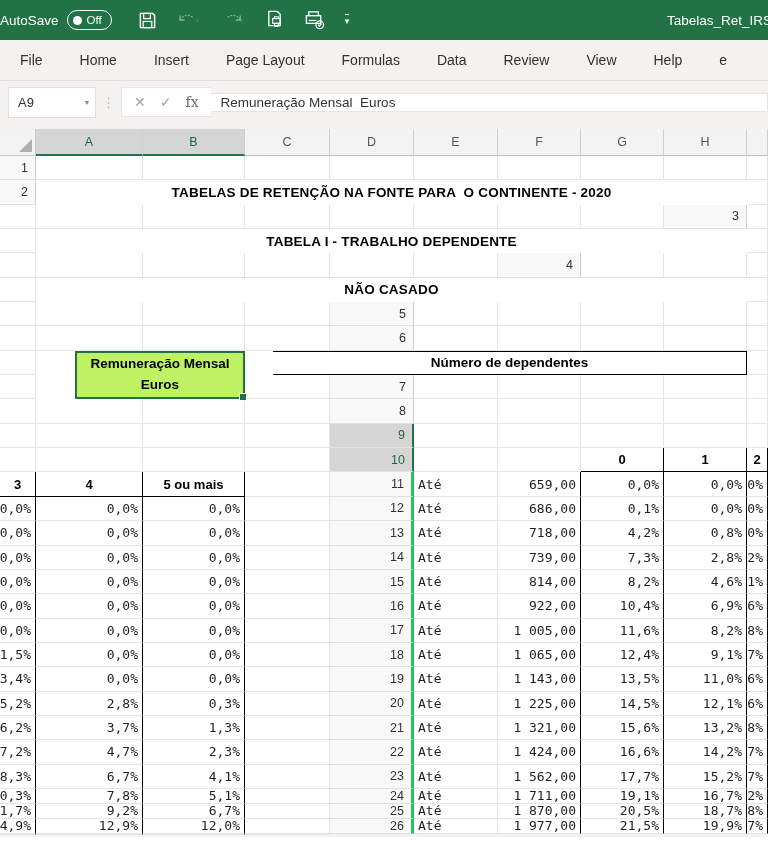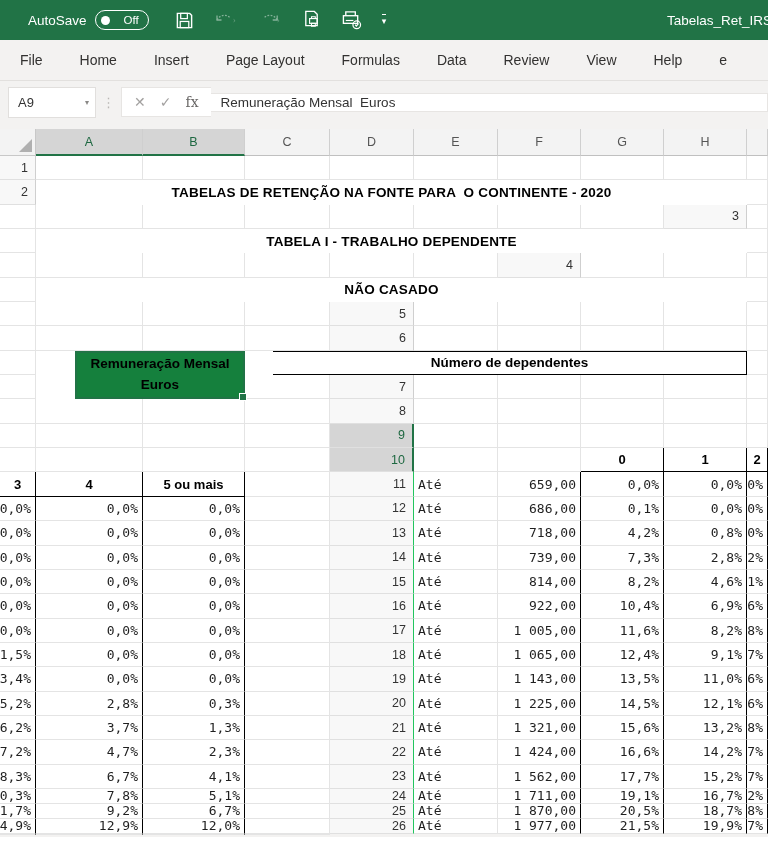--- a/index.html
+++ b/index.html
@@ -1,21 +1,21 @@
 <!DOCTYPE html>
 <html><head>
 <meta charset="utf-8">
 <style>
   * { margin:0; padding:0; box-sizing:border-box; }
   html,body { width:768px; height:841px; overflow:hidden; font-family:"Liberation Sans", sans-serif; background:#fff; }
 
   
-  .titlebar { position:relative; height:40px; background:#217346; display:flex; align-items:center; padding-left:28px; color:#fff; }
+  .titlebar { position:relative; height:40px; background:#217346; display:flex; align-items:center; color:#fff; }
   .autosave { display:flex; align-items:center; gap:8px; font-size:13.5px; }
-  .as-pill { display:flex; align-items:center; gap:14px; border:1.5px solid #fff; border-radius:11px; height:20px; padding:0 9px 0 5px; font-size:11.5px; cursor:pointer; }
+  .as-pill { display:flex; align-items:center; gap:5px; border:1.5px solid #fff; border-radius:11px; height:20px; padding:0 9px 0 5px; font-size:11.5px; cursor:pointer; }
   .as-knob { width:9px; height:9px; border-radius:50%; background:#fff; }
   .qat { display:flex; align-items:center; margin-left:26px; gap:20px; }
   .qat svg { display:block; }
   .dim { opacity:.45; }
   .qat-caret { font-size:9px; line-height:1; color:#fff; border-top:1.5px solid #fff; padding-top:2px; cursor:pointer; }
   .doc-title { position:absolute; right:-4px; top:0; height:40px; display:flex; align-items:center; font-size:13.5px; color:#fff; white-space:nowrap; }
 
   
   .ribbon { height:41px; background:#f3f2f1; border-bottom:1px solid #e2e0de; display:flex; align-items:center; padding:0 0 0 20px; gap:37px; overflow:hidden; white-space:nowrap; }
   .rtab { font-size:14px; color:#323130; cursor:pointer; }
@@ -35,28 +35,28 @@
   .grid { display:grid; width:768px; height:660px;
           grid-template-columns:36px 107px 102px 85px 84px 84px 83px 83px 83px 21px;
           grid-template-rows:27px repeat(26, 24.35px); }
   .cell { background:#fff; border-right:1px solid #e4e4e4; border-bottom:1px solid #e4e4e4; display:flex; align-items:center; overflow:hidden; }
   .corner { background:#f3f3f3; border-right:1px solid #c8c8c8; border-bottom:1px solid #c8c8c8; position:relative; cursor:pointer; }
   .corner::after { content:""; position:absolute; right:3px; bottom:3px; border-style:solid; border-width:0 0 13px 13px; border-color:transparent transparent #b0b0b0 transparent; }
   .colh { background:#f3f3f3; border-right:1px solid #cfcfcf; border-bottom:1px solid #c0c0c0; color:#555; font-size:12.5px; display:flex; align-items:center; justify-content:center; cursor:pointer; }
   .colh.sel { background:#d5d5d5; color:#1e6841; border-bottom:2px solid #217346; }
   .rowh { background:#f8f8f8; border-right:1px solid #cfcfcf; border-bottom:1px solid #e0e0e0; color:#333; font-size:12.5px; display:flex; align-items:center; justify-content:flex-end; padding-right:7px; cursor:pointer; }
   .rowh.sel { background:#d5d5d5; color:#1e6841; border-right:2px solid #217346; }
-  .rowh.rbk { border-right:1px solid #22c55e; }
+  .rowh.rbk { border-right:3px solid #22c55e; }
   .mono { font-family:"DejaVu Sans Mono","Liberation Mono", monospace; font-size:13px; color:#1f1f1f; }
   .pl { justify-content:flex-start; padding-left:4px;text-align:center; }
   .num { justify-content:flex-end; padding-right:4px; }
   .brk { border-right:1px solid #000; }
   .hnum { background:#fff; border-right:1px solid #000; border-bottom:1px solid #000; justify-content:center; font-weight:bold; font-size:13px; color:#000; }
   .title-ov { grid-column:2 / 10; display:flex; align-items:center; justify-content:center; font-weight:bold; font-size:13.5px; color:#000; letter-spacing:.2px; white-space:pre; pointer-events:none; z-index:1; }
-  .mergedAB { grid-column:2 / 4; grid-row:10 / 12; background:#15803d; border:2px solid #217346; z-index:2; display:flex; flex-direction:column; align-items:center; justify-content:center; font-weight:bold; font-size:13.5px; color:#000; position:relative; line-height:1.55; cursor:cell;margin-left:39px; }
+  .mergedAB { grid-column:2 / 4; grid-row:10 / 12; background:#bef264; border:2px solid #217346; z-index:2; display:flex; flex-direction:column; align-items:center; justify-content:center; font-weight:bold; font-size:13.5px; color:#000; position:relative; line-height:1.55; cursor:cell;margin-left:39px; }
   .mergedAB::after { content:""; position:absolute; right:-4px; bottom:-4px; width:6px; height:6px; background:#217346; border:1px solid #fff; }
   .dephdr { grid-column:4 / 10; grid-row:10; background:#fff; border-top:1px solid #000; border-right:1px solid #000; border-bottom:1px solid #000; z-index:2; display:flex; align-items:center; justify-content:center; font-weight:bold; font-size:13.5px; color:#000;margin-left:28px; }
 
   
   .tabbar { height:27px; background:#e9e9e9; border-top:1px solid #c9c9c9; display:flex; align-items:stretch; }
   .nav-arrows { display:flex; align-items:center; gap:14px; padding:0 14px 0 18px; color:#9a9a9a; font-size:10px; }
   .nav-arrows span { cursor:pointer; }
   .sheettab { display:flex; align-items:center; padding:0 15px; font-size:13px; cursor:pointer; }
   .sheettab.active { background:#fff; color:#1e6b43; font-weight:bold; border:1px solid #217346; border-bottom:3px solid #217346; }
   .sheettab.inactive { color:#4c4c4c; }

